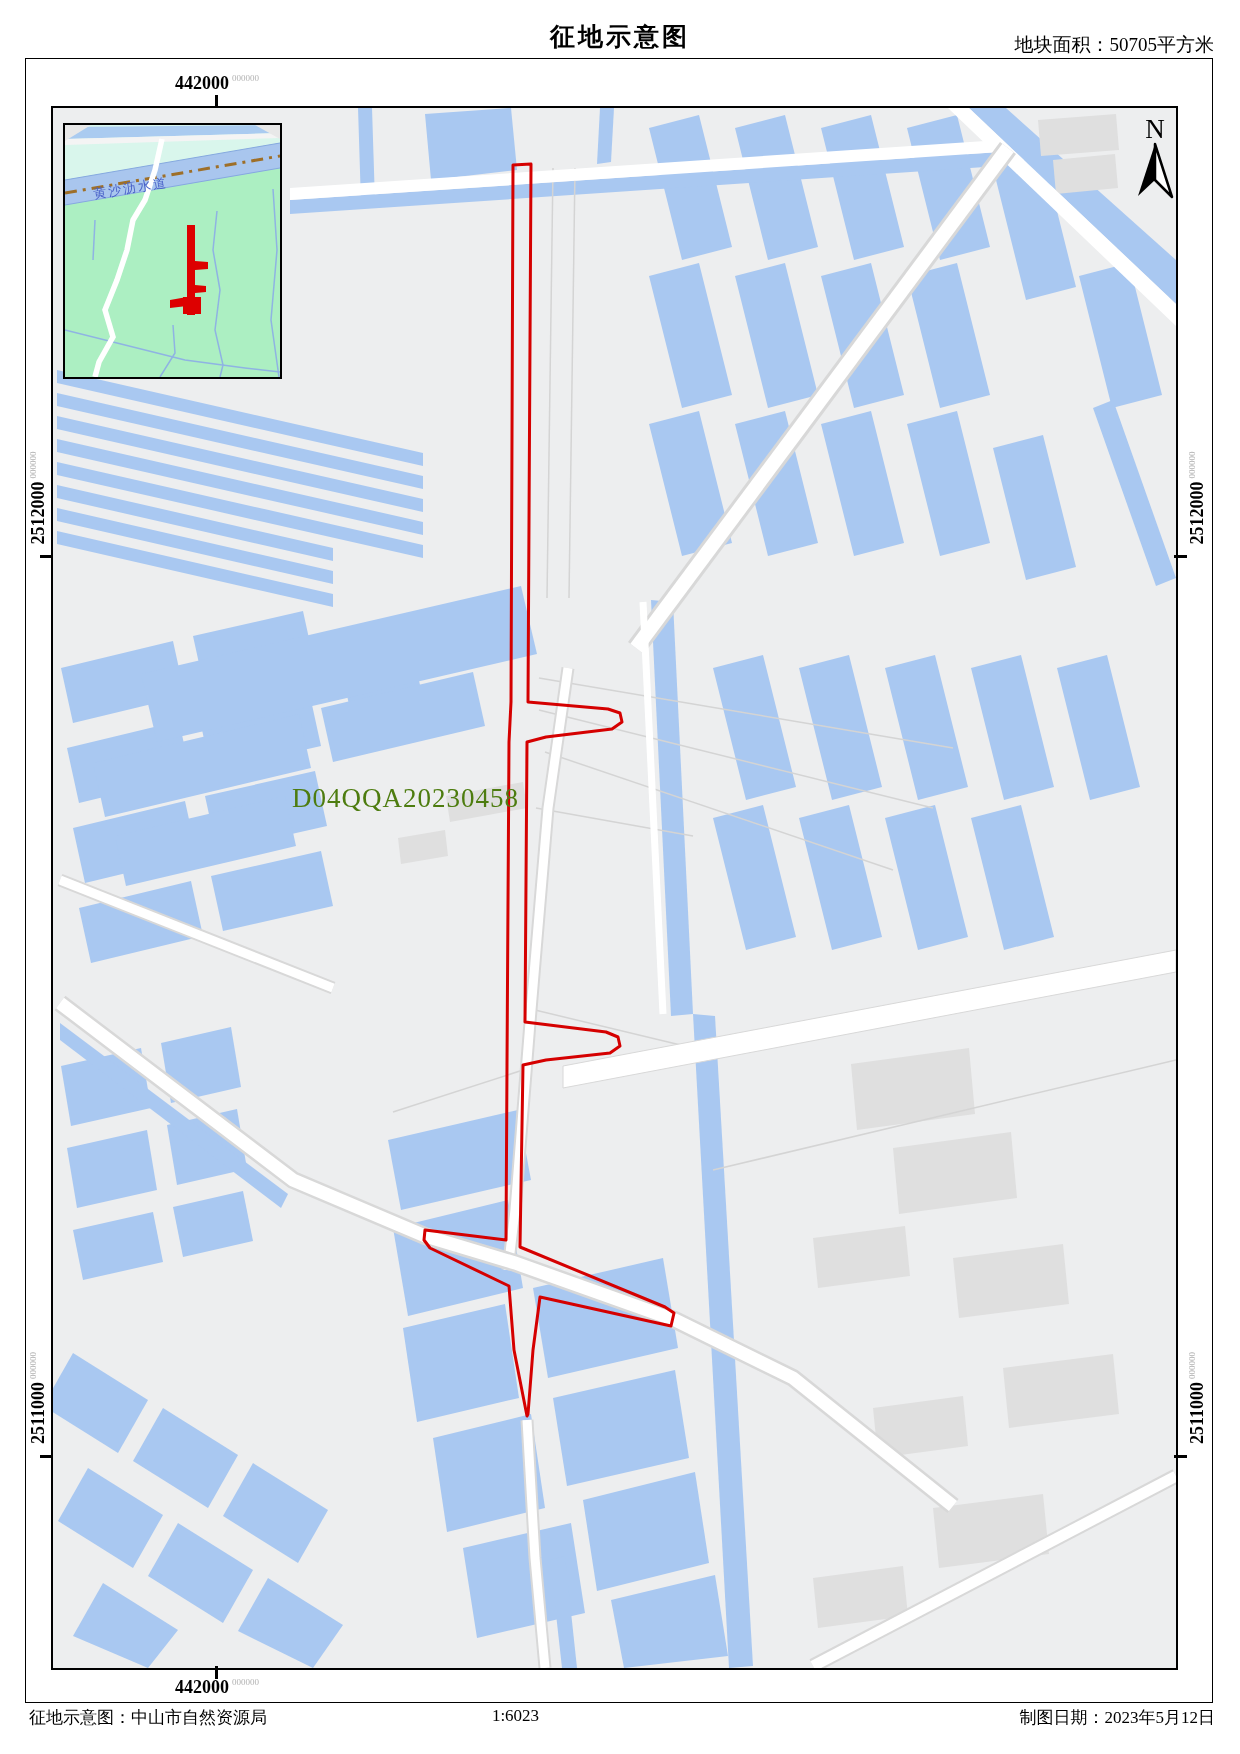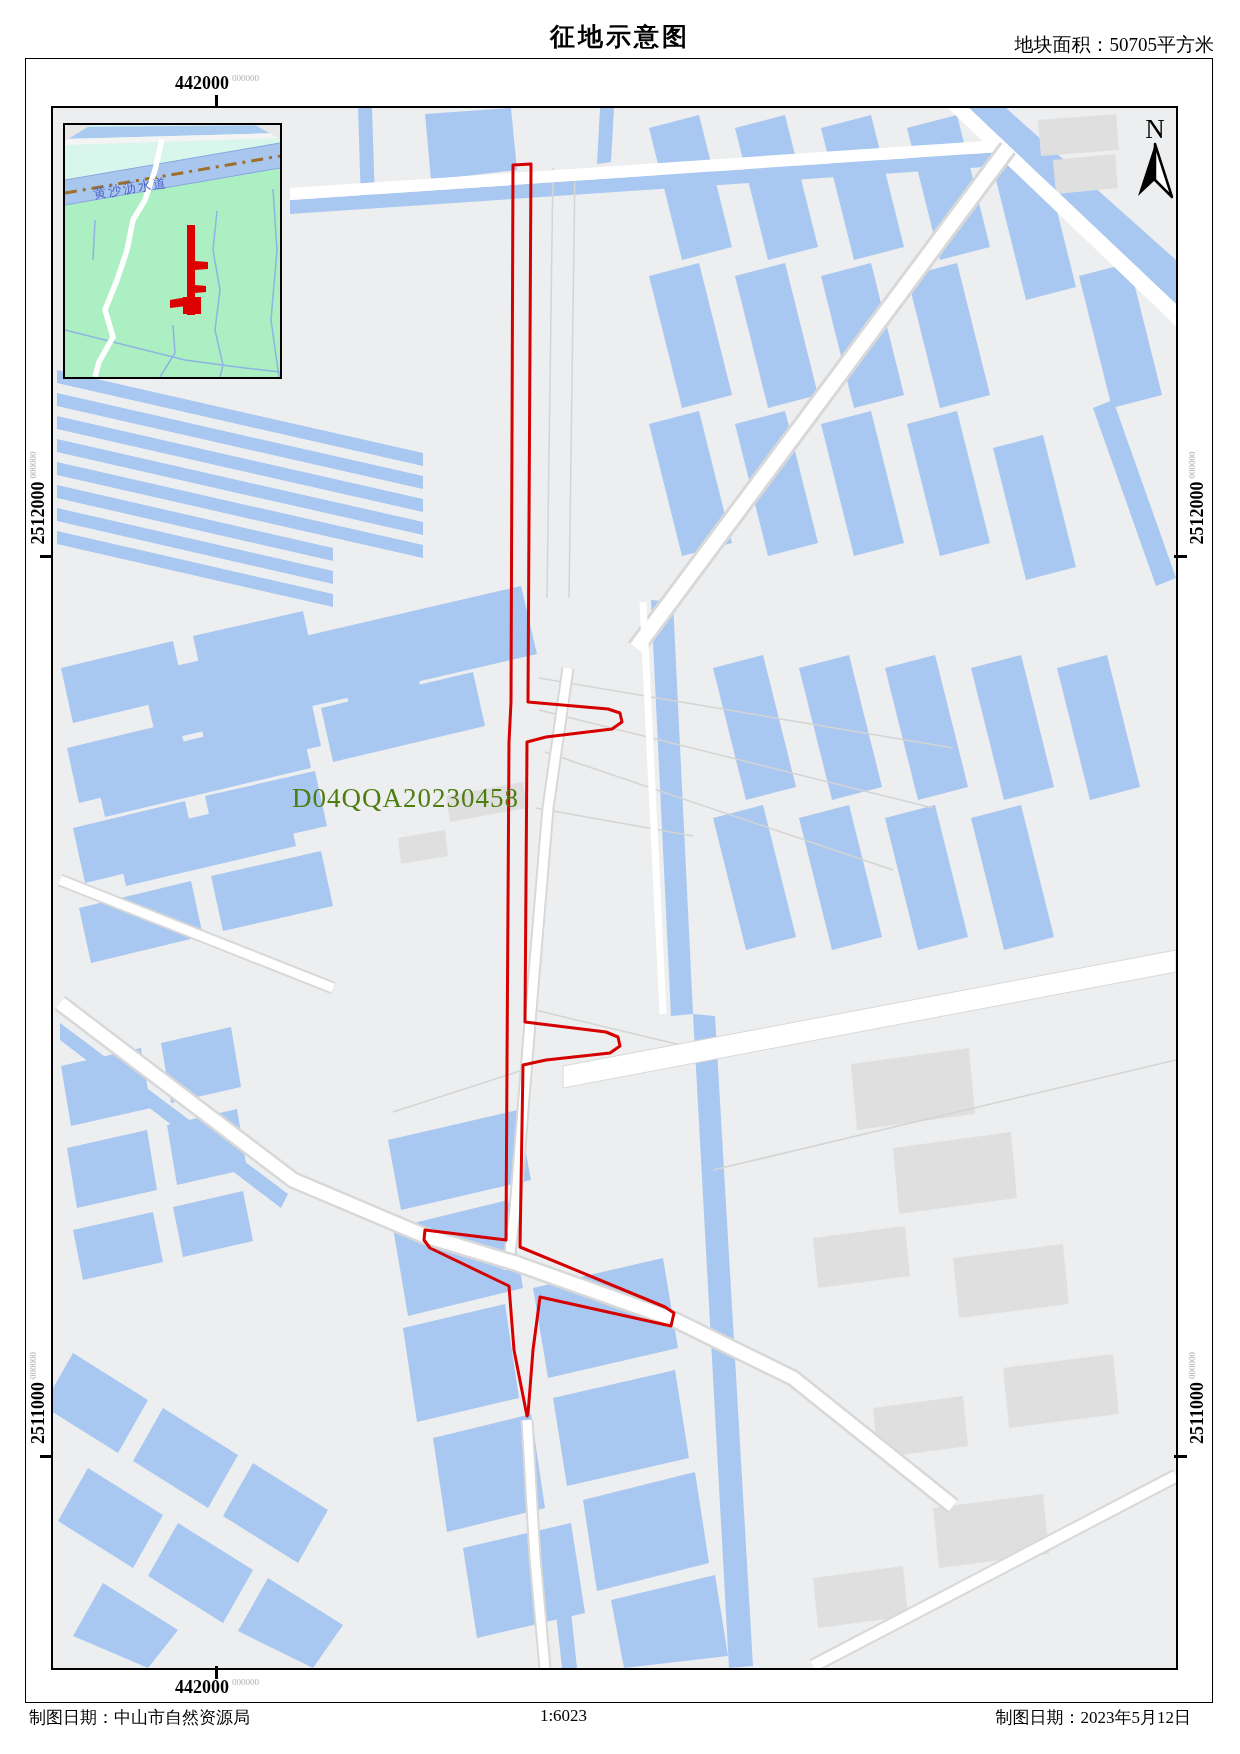--- a/index.html
+++ b/index.html
@@ -13,22 +13,22 @@
   #map-frame svg{display:block;}
   #inset{left:63px;top:123px;width:215px;height:252px;border:2px solid #000;background:#ACEFC2;}
   #parcel-label{left:292px;top:783px;font-size:27px;color:#4d7c0f;letter-spacing:1px;white-space:nowrap;}
   .coordlabel{position:absolute;display:flex;align-items:flex-start;white-space:nowrap;}
   .coordlabel .main{font-size:18px;font-weight:bold;line-height:1;}
   .coordlabel .sup{font-size:9px;color:#B3B3B3;line-height:1;margin-left:3px;margin-top:0px;}
   .rot{transform:translate(-50%,-50%) rotate(-90deg);}
   .tick{position:absolute;background:#000;}
   .footer-text{font-size:17px;}
   #footer-agency{left:29px;top:1706px;}
-  #footer-scale{left:0;top:1706px;width:1031px;text-align:center;margin-left:48px;}
-  #footer-date{right:49px;top:1706px;}
+  #footer-scale{left:0;top:1706px;width:1031px;text-align:center;}
+  #footer-date{right:25px;top:1706px;}
 </style>
 </head>
 <body>
 
 <div id="page">
 
   <div id="title" class="abs">征地示意图</div>
   <div id="area-label" class="abs">地块面积：50705平方米</div>
 
   <div id="outer-box" class="abs"></div>
@@ -256,17 +256,17 @@
   </div>
   <div class="coordlabel rot" style="left:1197px;top:498px;">
     <span class="main">2512000</span>
       <span class="sup">000000</span>
   </div>
   <div class="coordlabel rot" style="left:1197px;top:1398px;">
     <span class="main">2511000</span>
       <span class="sup">000000</span>
   </div>
 
-  <div id="footer-agency" class="abs footer-text">制图日期：中山市自然资源局</div>
+  <div id="footer-agency" class="abs footer-text">征地示意图：中山市自然资源局</div>
   <div id="footer-scale" class="abs footer-text">1:6023</div>
   <div id="footer-date" class="abs footer-text">制图日期：2023年5月12日</div>
 
 </div>
 
 </body></html>

